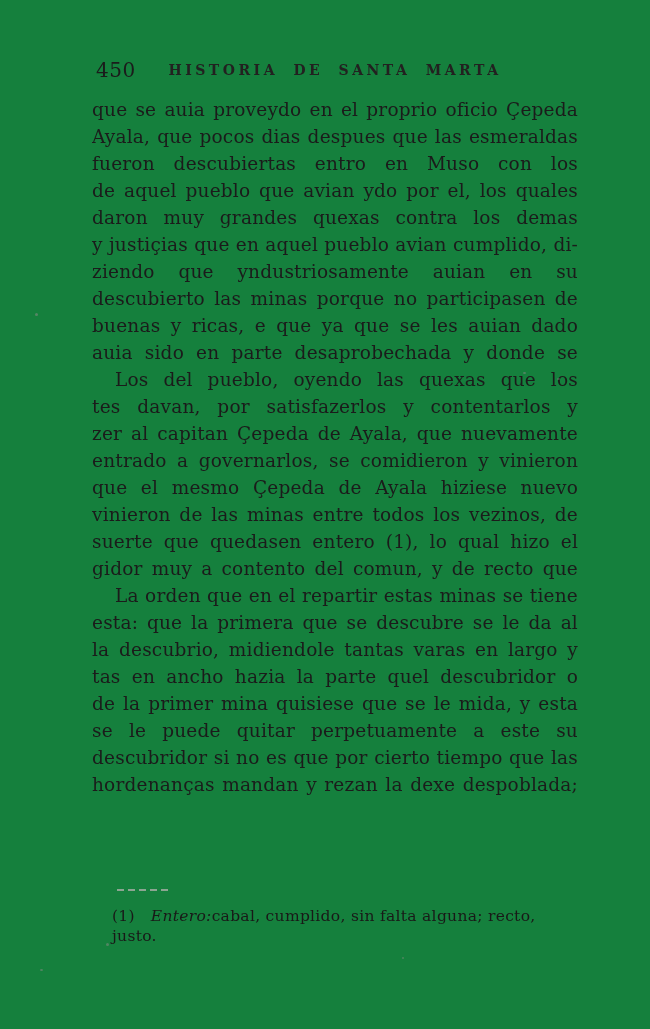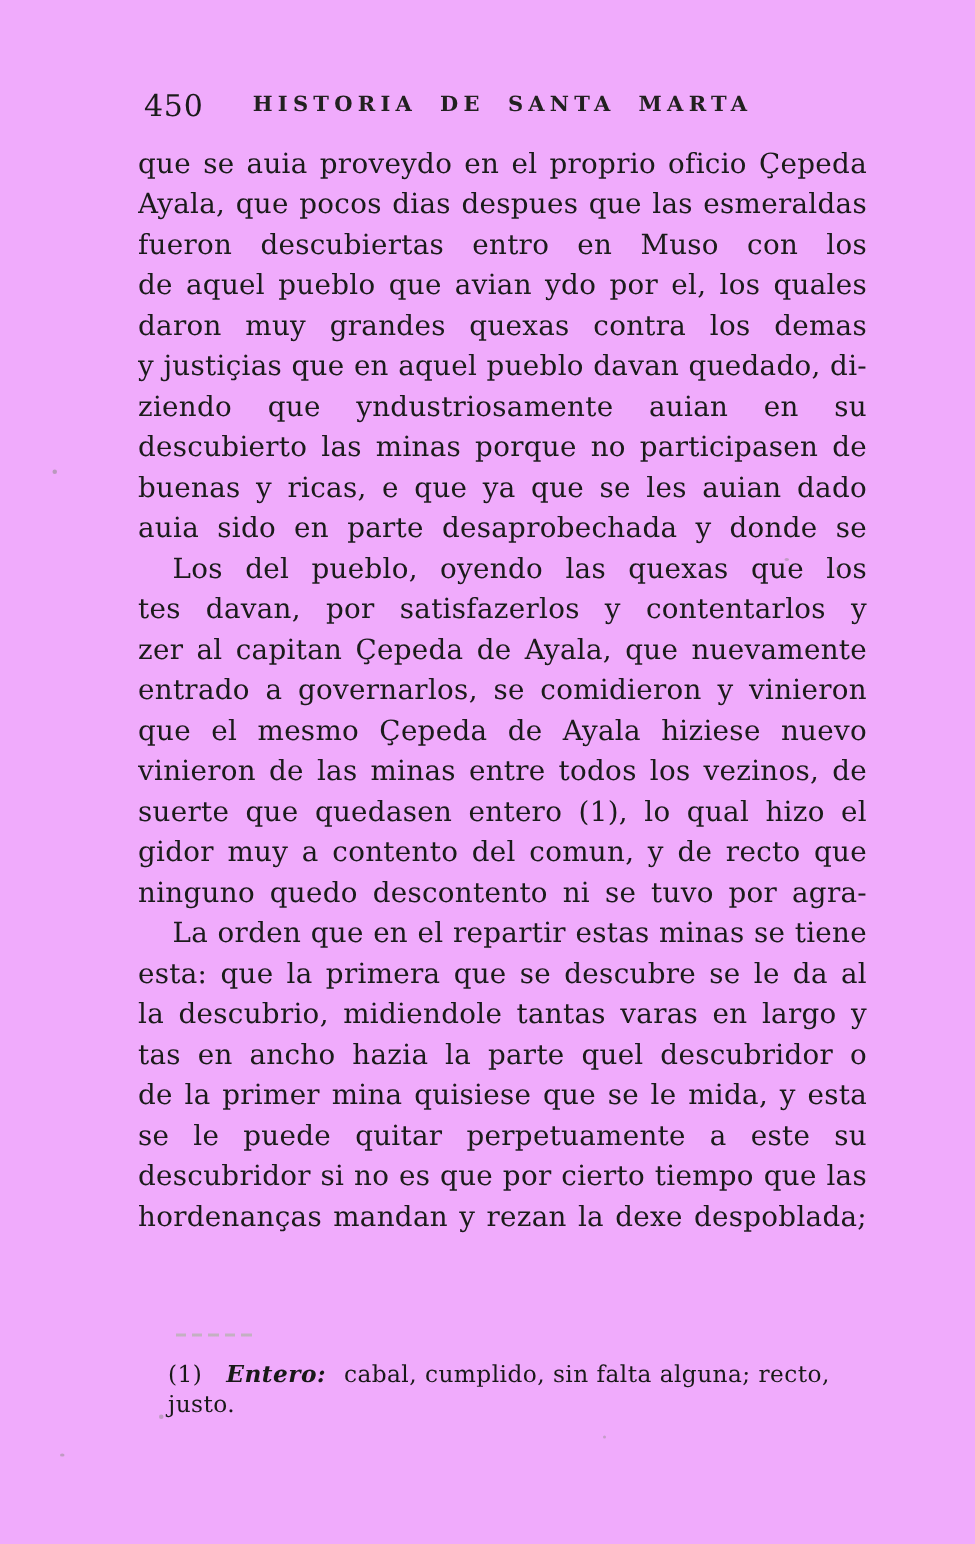--- a/index.html
+++ b/index.html
@@ -4,21 +4,21 @@
 <style>
   html, body {
     margin: 0;
     padding: 0;
     background: #ffffff;
   }
   .page {
     position: relative;
     width: 650px;
     height: 1029px;
-    background: #f0abfc;
+    background: #15803d;
     overflow: hidden;
     font-family: "DejaVu Serif", "Liberation Serif", serif;
     color: #1b1b1b;
   }
   
   .header {
     position: absolute;
     top: 58px;
     left: 92px;
     width: 486px;
@@ -91,22 +91,22 @@
     font-size: 15.5px;
     line-height: 20px;
     letter-spacing: 0.3px;
     color: #191918;
   }
   .footnote .marker {
     margin-right: 16px;
   }
   .footnote .term {
     font-style: italic;
-    font-weight: bold;
-    margin-right: 12px;
+    font-weight: normal;
+    margin-right: 0;
   }
   
   .speck {
     position: absolute;
     background: #8d8b87;
     border-radius: 50%;
   }
   .speck.s1 { left: 35px;  top: 313px; width: 3px; height: 3px; opacity: 0.55; }
   .speck.s2 { left: 523px; top: 372px; width: 3px; height: 2px; opacity: 0.5;  }
   .speck.s3 { left: 557px; top: 378px; width: 3px; height: 2px; opacity: 0.45; }
@@ -123,34 +123,33 @@
     <span class="page-number">450</span>
     <span class="running-head">HISTORIA DE SANTA MARTA</span>
   </div>
 
   <div class="body-text">
       <div class="line">que se auia proveydo en el proprio oficio Çepeda de</div>
       <div class="line">Ayala, que pocos dias despues que las esmeraldas</div>
       <div class="line">fueron descubiertas entro en Muso con los vezinos</div>
       <div class="line">de aquel pueblo que avian ydo por el, los quales fun-</div>
       <div class="line">daron muy grandes quexas contra los demas vezinos</div>
-      <div class="line">y justiçias que en aquel pueblo davan quedado, di-</div>
+      <div class="line">y justiçias que en aquel pueblo avian cumplido, di-</div>
       <div class="line">ziendo que yndustriosamente auian en su ausencia</div>
       <div class="line">descubierto las minas porque no participasen de las</div>
       <div class="line">buenas y ricas, e que ya que se les auian dado minas</div>
       <div class="line">auia sido en parte desaprobechada y donde se presu-</div>
       <div class="line indent">Los del pueblo, oyendo las quexas que los avsen-</div>
       <div class="line">tes davan, por satisfazerlos y contentarlos y compla-</div>
       <div class="line">zer al capitan Çepeda de Ayala, que nuevamente avia</div>
       <div class="line">entrado a governarlos, se comidieron y vinieron en</div>
       <div class="line">que el mesmo Çepeda de Ayala hiziese nuevo rrepar-</div>
       <div class="line">vinieron de las minas entre todos los vezinos, de</div>
       <div class="line">suerte que quedasen entero (1), lo qual hizo el Corre-</div>
       <div class="line">gidor muy a contento del comun, y de recto que</div>
-      <div class="line">ninguno quedo descontento ni se tuvo por agra-</div>
       <div class="line indent">La orden que en el repartir estas minas se tiene es</div>
       <div class="line">esta: que la primera que se descubre se le da al que</div>
       <div class="line">la descubrio, midiendole tantas varas en largo y tan-</div>
       <div class="line">tas en ancho hazia la parte quel descubridor o dueño</div>
       <div class="line">de la primer mina quisiese que se le mida, y esta no</div>
       <div class="line">se le puede quitar perpetuamente a este su primer</div>
       <div class="line">descubridor si no es que por cierto tiempo que las</div>
       <div class="line">hordenanças mandan y rezan la dexe despoblada; y</div>
     </div>
 

